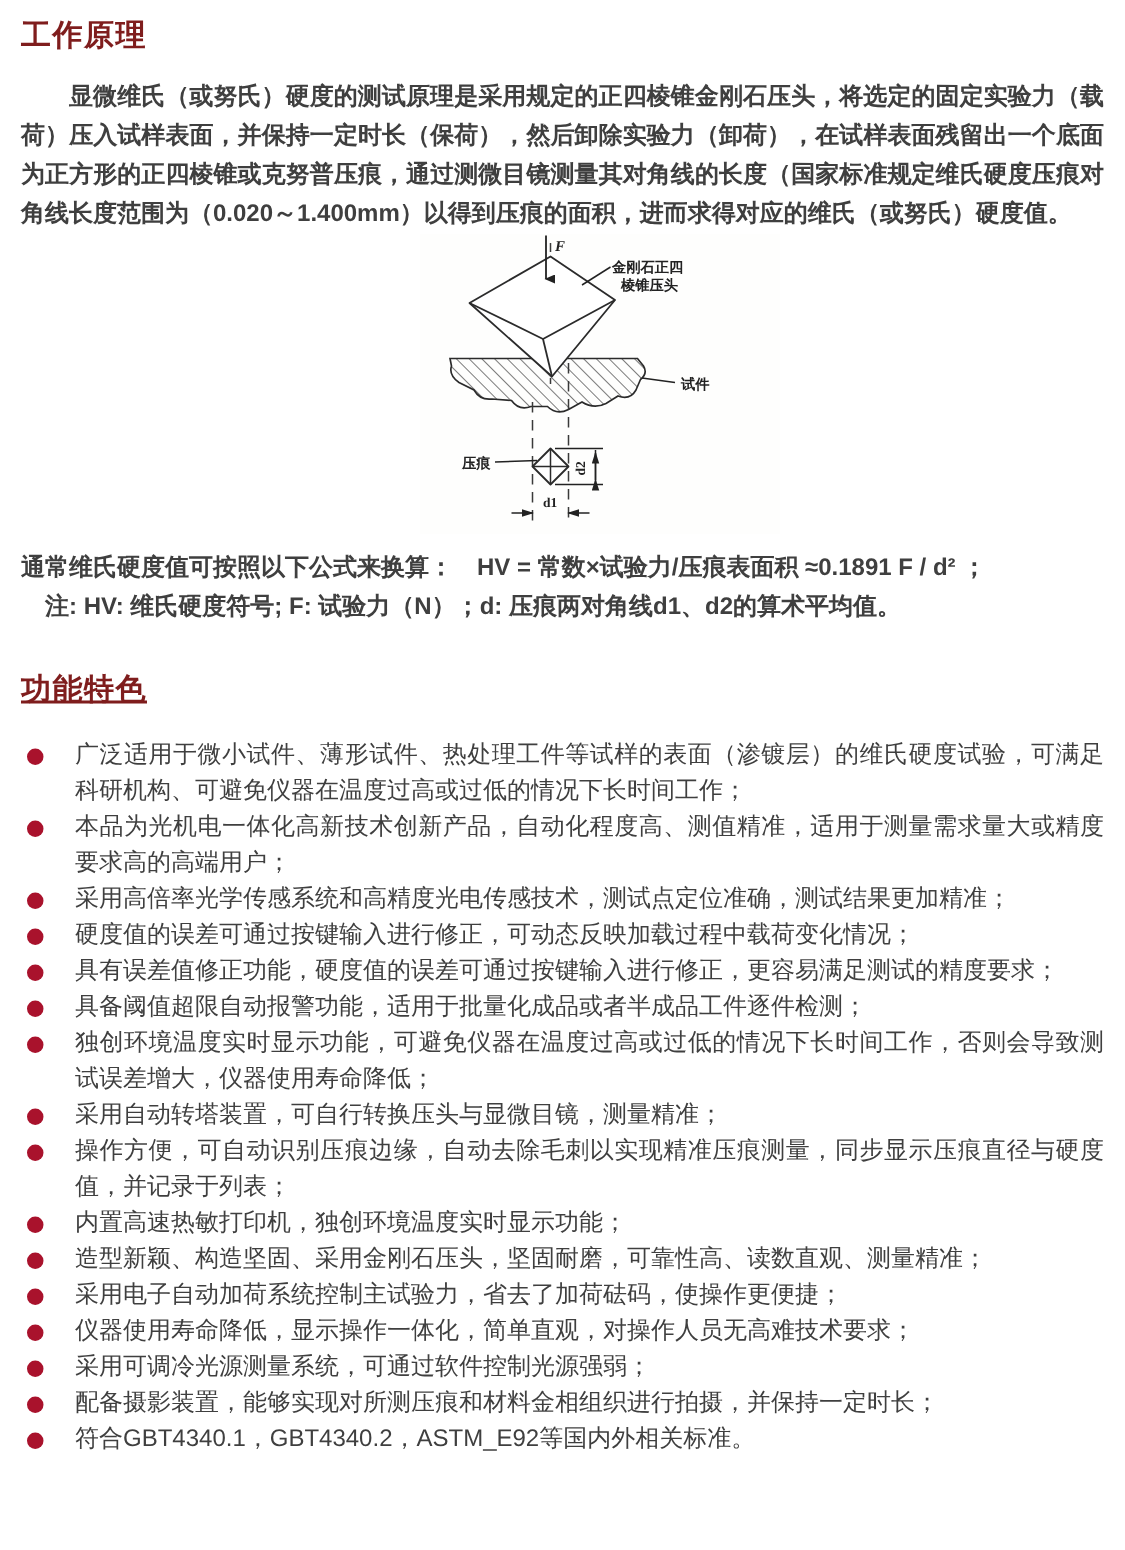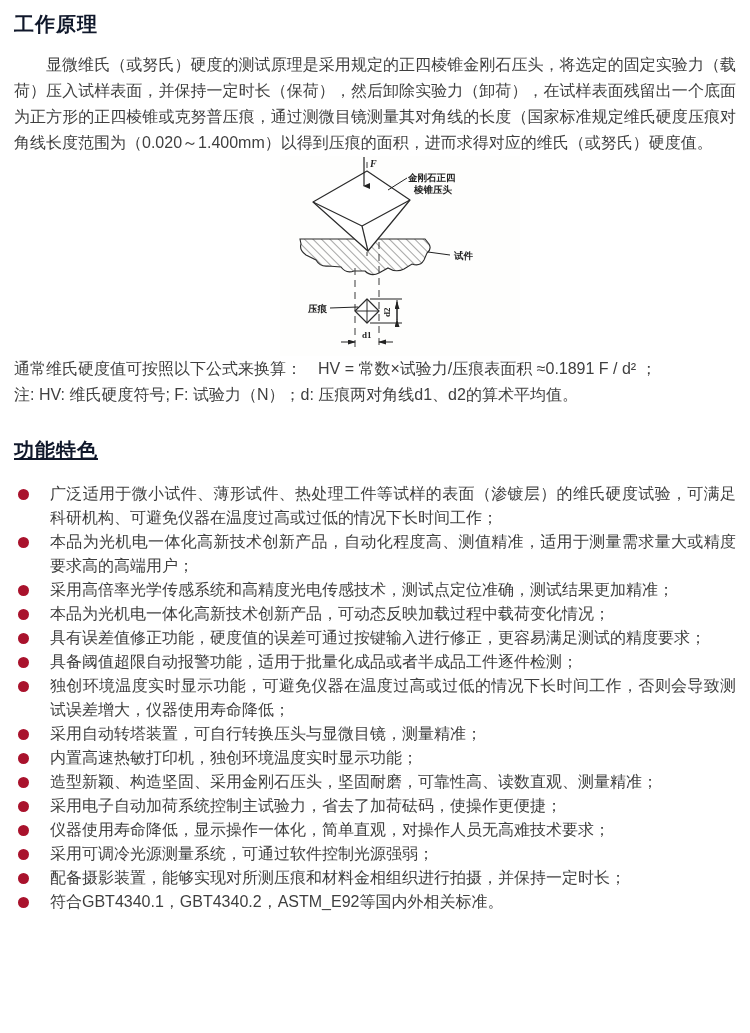--- a/index.html
+++ b/index.html
@@ -7,47 +7,48 @@
   body {
     width: 750px;
     height: 1033px;
     overflow: hidden;
     font-family: "Liberation Sans", "DejaVu Sans", sans-serif;
     color: #3f3f3f;
   }
   .page { padding: 10px 14px 0 14px; }
 
   .section-heading {
-    color: #0f172a;
+    color: #7f1d1d;
     font-size: 20px;
     font-weight: bold;
     letter-spacing: 1px;
     line-height: 24px;
   }
   .heading-principle { margin-top: 2px; }
   .heading-features { margin-top: 30px; text-decoration: underline; }
 
   .para {
     font-size: 16px;
     line-height: 26px;
     color: #3f3f3f;
     text-align: justify;
+    font-weight: bold;
   }
   .para.first { margin-top: 16px; text-indent: 2em; }
 
   .diagram-wrap {
     width: 240px;
     height: 200px;
     margin: 0 0 0 266px;
     background: #fefefd;
   }
   .diagram-wrap svg { display: block; }
 
-  .formula { }
-  .note { margin-top: 0; }
+  .formula { margin-top: 10px; }
+  .note { margin-top: 0; margin-left: 16px; }
 
   .features-list {
     list-style: none;
     margin-top: 20px;
   }
   .features-list li {
     position: relative;
     padding-left: 36px;
     font-size: 16px;
     line-height: 24px;
@@ -143,25 +144,26 @@
 
   <p class="para formula">通常维氏硬度值可按照以下公式来换算：　HV = 常数×试验力/压痕表面积 ≈0.1891 F / d² ；</p>
   <p class="para note">注: HV: 维氏硬度符号; F: 试验力（N）；d: 压痕两对角线d1、d2的算术平均值。</p>
 
   <h2 class="section-heading heading-features">功能特色</h2>
 
   <ul class="features-list">
     <li><span class="bullet"></span><span>广泛适用于微小试件、薄形试件、热处理工件等试样的表面（渗镀层）的维氏硬度试验，可满足科研机构、可避免仪器在温度过高或过低的情况下长时间工作；</span></li>
     <li><span class="bullet"></span><span>本品为光机电一体化高新技术创新产品，自动化程度高、测值精准，适用于测量需求量大或精度要求高的高端用户；</span></li>
     <li><span class="bullet"></span><span>采用高倍率光学传感系统和高精度光电传感技术，测试点定位准确，测试结果更加精准；</span></li>
-    <li><span class="bullet"></span><span>本品为光机电一体化高新技术创新产品，可动态反映加载过程中载荷变化情况；</span></li>
+    <li><span class="bullet"></span><span>硬度值的误差可通过按键输入进行修正，可动态反映加载过程中载荷变化情况；</span></li>
     <li><span class="bullet"></span><span>具有误差值修正功能，硬度值的误差可通过按键输入进行修正，更容易满足测试的精度要求；</span></li>
     <li><span class="bullet"></span><span>具备阈值超限自动报警功能，适用于批量化成品或者半成品工件逐件检测；</span></li>
     <li><span class="bullet"></span><span>独创环境温度实时显示功能，可避免仪器在温度过高或过低的情况下长时间工作，否则会导致测试误差增大，仪器使用寿命降低；</span></li>
     <li><span class="bullet"></span><span>采用自动转塔装置，可自行转换压头与显微目镜，测量精准；</span></li>
+    <li><span class="bullet"></span><span>操作方便，可自动识别压痕边缘，自动去除毛刺以实现精准压痕测量，同步显示压痕直径与硬度值，并记录于列表；</span></li>
     <li><span class="bullet"></span><span>内置高速热敏打印机，独创环境温度实时显示功能；</span></li>
     <li><span class="bullet"></span><span>造型新颖、构造坚固、采用金刚石压头，坚固耐磨，可靠性高、读数直观、测量精准；</span></li>
     <li><span class="bullet"></span><span>采用电子自动加荷系统控制主试验力，省去了加荷砝码，使操作更便捷；</span></li>
     <li><span class="bullet"></span><span>仪器使用寿命降低，显示操作一体化，简单直观，对操作人员无高难技术要求；</span></li>
     <li><span class="bullet"></span><span>采用可调冷光源测量系统，可通过软件控制光源强弱；</span></li>
     <li><span class="bullet"></span><span>配备摄影装置，能够实现对所测压痕和材料金相组织进行拍摄，并保持一定时长；</span></li>
     <li><span class="bullet"></span><span>符合GBT4340.1，GBT4340.2，ASTM_E92等国内外相关标准。</span></li>
   </ul>
 
 </div>

